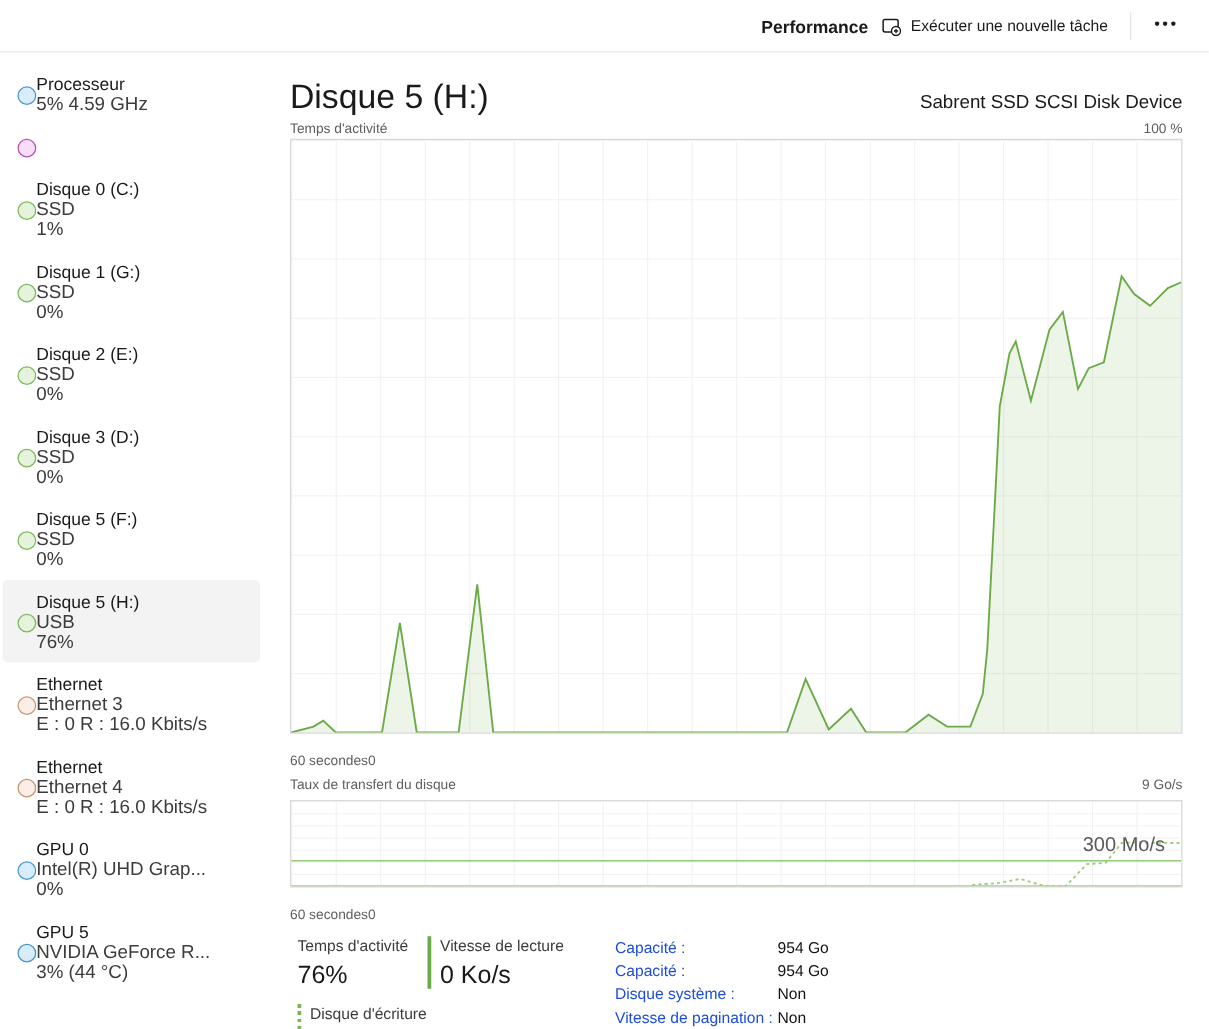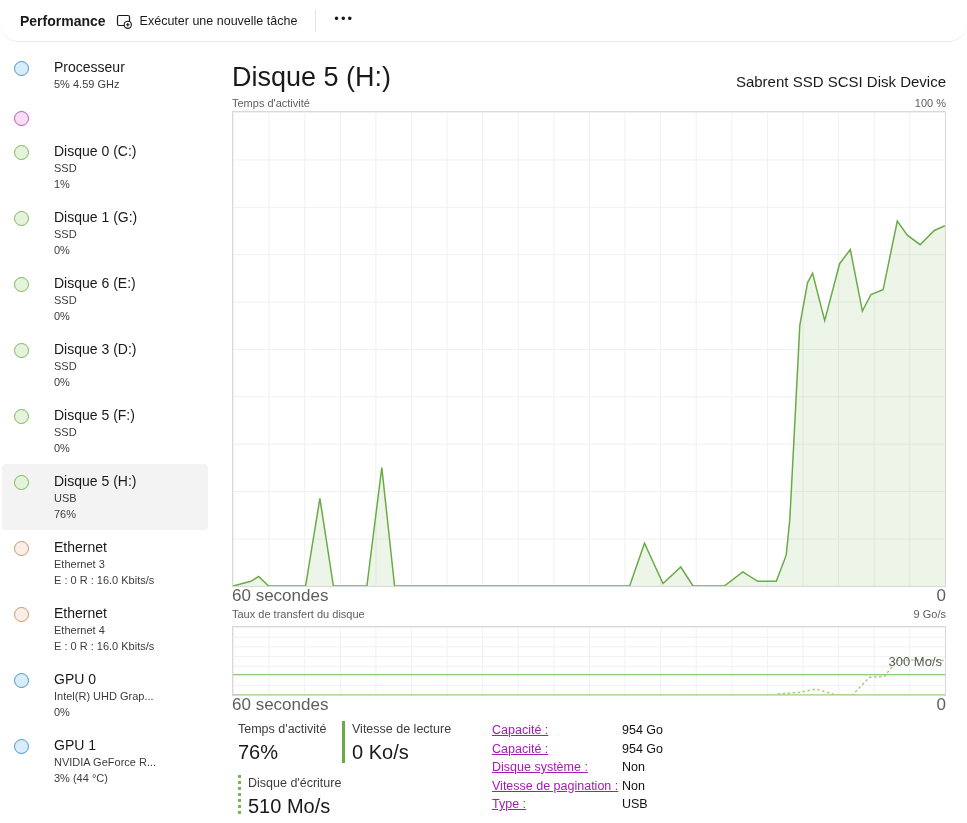--- a/index.html
+++ b/index.html
@@ -1,72 +1,72 @@
 <!DOCTYPE html>
 <html><head>
 <meta charset="utf-8">
 <style>
   * { margin:0; padding:0; box-sizing:border-box; }
   html,body { width:967px; height:823px; background:#ffffff; overflow:hidden;
     font-family:"Liberation Sans","DejaVu Sans",sans-serif; color:#1a1a1a; }
 
   
   .app-header { position:absolute; left:0; top:0; width:967px; height:42px;
-    border-bottom:1px solid #e9e9e9; display:flex; align-items:center; justify-content:flex-start;border-radius:19px; }
+    border-bottom:1px solid #e9e9e9; display:flex; align-items:center; justify-content:flex-end; }
   .app-title { font-size:14px; font-weight:700; padding-left:20px; }
   .header-right { display:flex; align-items:center; padding-right:14px; }
   .run-task-btn { display:flex; align-items:center; gap:8px; font-size:12.5px; color:#1a1a1a;
     padding:6px 10px; border-radius:4px; cursor:pointer; background:none; border:none;
     font-family:inherit; }
   .vdivider { width:1px; height:22px; background:#e3e3e3; margin:0 8px; }
   .more-btn { font-size:13px; letter-spacing:2px; padding:4px 10px 8px 10px; background:none;
     border:none; cursor:pointer; color:#1a1a1a; font-family:inherit; }
 
   
   .sidebar { position:absolute; left:2px; top:50px; width:206px; }
-  .side-item { display:flex; gap:25px; padding:8px 8px 8px 12px; border-radius:4px; cursor:pointer; }
+  .side-item { display:flex; gap:0; padding:8px 8px 8px 12px; border-radius:4px; cursor:pointer;align-items:center; }
   .side-item.selected { background:#f3f3f3; }
   .circle { width:15px; height:15px; border-radius:50%; flex:0 0 15px; margin-top:3px; border:1.5px solid; }
   .ic-blue   { border-color:#4796cf; background:#d8ecf9; }
   .ic-purple { border-color:#bb52ba; background:#f6dff6; }
   .ic-green  { border-color:#7cb85c; background:#e5f3dc; }
   .ic-orange { border-color:#c99672; background:#faeee6; }
   .side-text .t { font-size:14px; line-height:18px; color:#191919; }
-  .side-text .s { font-size:11px; line-height:16px; color:#3c3c3c; }
+  .side-text .s { font-size:15px; line-height:16px; color:#3c3c3c; }
 
   
   .main { position:absolute; left:232px; top:42px; width:714px; }
   .title-row { display:flex; justify-content:space-between; align-items:flex-end; padding-top:16px; height:52px; }
   .page-title { font-size:27px; font-weight:400; line-height:34px; }
   .device-name { font-size:15px; line-height:20px; padding-bottom:2px; }
   .lbl-row { display:flex; justify-content:space-between; font-size:11px; color:#5e5e5e;
     height:15px; line-height:15px; margin-top:2px; }
-  .axis-row { display:flex; justify-content:space-between; font-size:17px; color:#5e5e5e;
-    height:15px; line-height:15px; margin-top:1px; }
+  .axis-row { display:flex; justify-content:flex-start; font-size:11px; color:#5e5e5e;
+    height:15px; line-height:15px; margin-top:15px; }
 
   .chart { position:relative; border:1px solid #d9d9d9; width:714px;
     background-image:linear-gradient(to right,#f0f0f0 1px,transparent 1px),
                      linear-gradient(to bottom,#f0f0f0 1px,transparent 1px); }
   .chart-activity { height:476px; background-size:35.6px 100%,100% 47.4px; }
   .chart-transfer { height:70px; margin-top:4px; background-size:35.6px 100%,100% 9.7px; }
   .chart svg { position:absolute; left:0; top:0; display:block; }
-  .ref-label { position:absolute; right:3px; top:27px; font-size:13px; color:#5a5a5a; }
+  .ref-label { position:absolute; right:13px; top:27px; font-size:16px; color:#5a5a5a; }
 
   
   .stats { display:grid; grid-template-columns:104px 148px auto; margin-top:9px; padding-left:6px;
     grid-template-rows:auto auto; row-gap:10px; }
   .stat .lab { font-size:12.5px; color:#3c3c3c; line-height:16px; }
   .stat .val { font-size:20px; color:#191919; line-height:26px; margin-top:2px; }
   .speed { display:flex; gap:7px; }
   .speed .bar { width:3px; height:42px; }
   .bar-solid { background:#6aab47; }
   .bar-dotted { background-image:repeating-linear-gradient(to bottom,#7ab558 0 3px,transparent 3px 6px); }
   .details { grid-row:1 / span 2; grid-column:3; padding-left:2px; }
   .detail-row { display:flex; font-size:12.5px; line-height:18.5px; }
-  .detail-row .dl { width:130px; color:#a21caf;text-decoration:underline; }
+  .detail-row .dl { width:130px; color:#1d4ed8; }
   .detail-row .dv { color:#111111; }
 </style>
 </head>
 <body>
 
 <header class="app-header">
   <div class="app-title">Performance</div>
   <div class="header-right">
     <button class="run-task-btn">
       <span style="display:inline-flex;">
@@ -106,21 +106,21 @@
     <span class="circle ic-green"></span>
     <div class="side-text">
       <div class="t">Disque 1 (G:)</div>
       <div class="s">SSD</div>
       <div class="s">0%</div>
     </div>
   </div>
   <div class="side-item">
     <span class="circle ic-green"></span>
     <div class="side-text">
-      <div class="t">Disque 6 (E:)</div>
+      <div class="t">Disque 2 (E:)</div>
       <div class="s">SSD</div>
       <div class="s">0%</div>
     </div>
   </div>
   <div class="side-item">
     <span class="circle ic-green"></span>
     <div class="side-text">
       <div class="t">Disque 3 (D:)</div>
       <div class="s">SSD</div>
       <div class="s">0%</div>
@@ -162,21 +162,21 @@
     <span class="circle ic-blue"></span>
     <div class="side-text">
       <div class="t">GPU 0</div>
       <div class="s">Intel(R) UHD Grap...</div>
       <div class="s">0%</div>
     </div>
   </div>
   <div class="side-item">
     <span class="circle ic-blue"></span>
     <div class="side-text">
-      <div class="t">GPU 1</div>
+      <div class="t">GPU 5</div>
       <div class="s">NVIDIA GeForce R...</div>
       <div class="s">3% (44 °C)</div>
     </div>
   </div>
 </nav>
 
 <main class="main">
   <div class="title-row">
     <h1 class="page-title">Disque 5 (H:)</h1>
     <div class="device-name">Sabrent SSD SCSI Disk Device</div>

